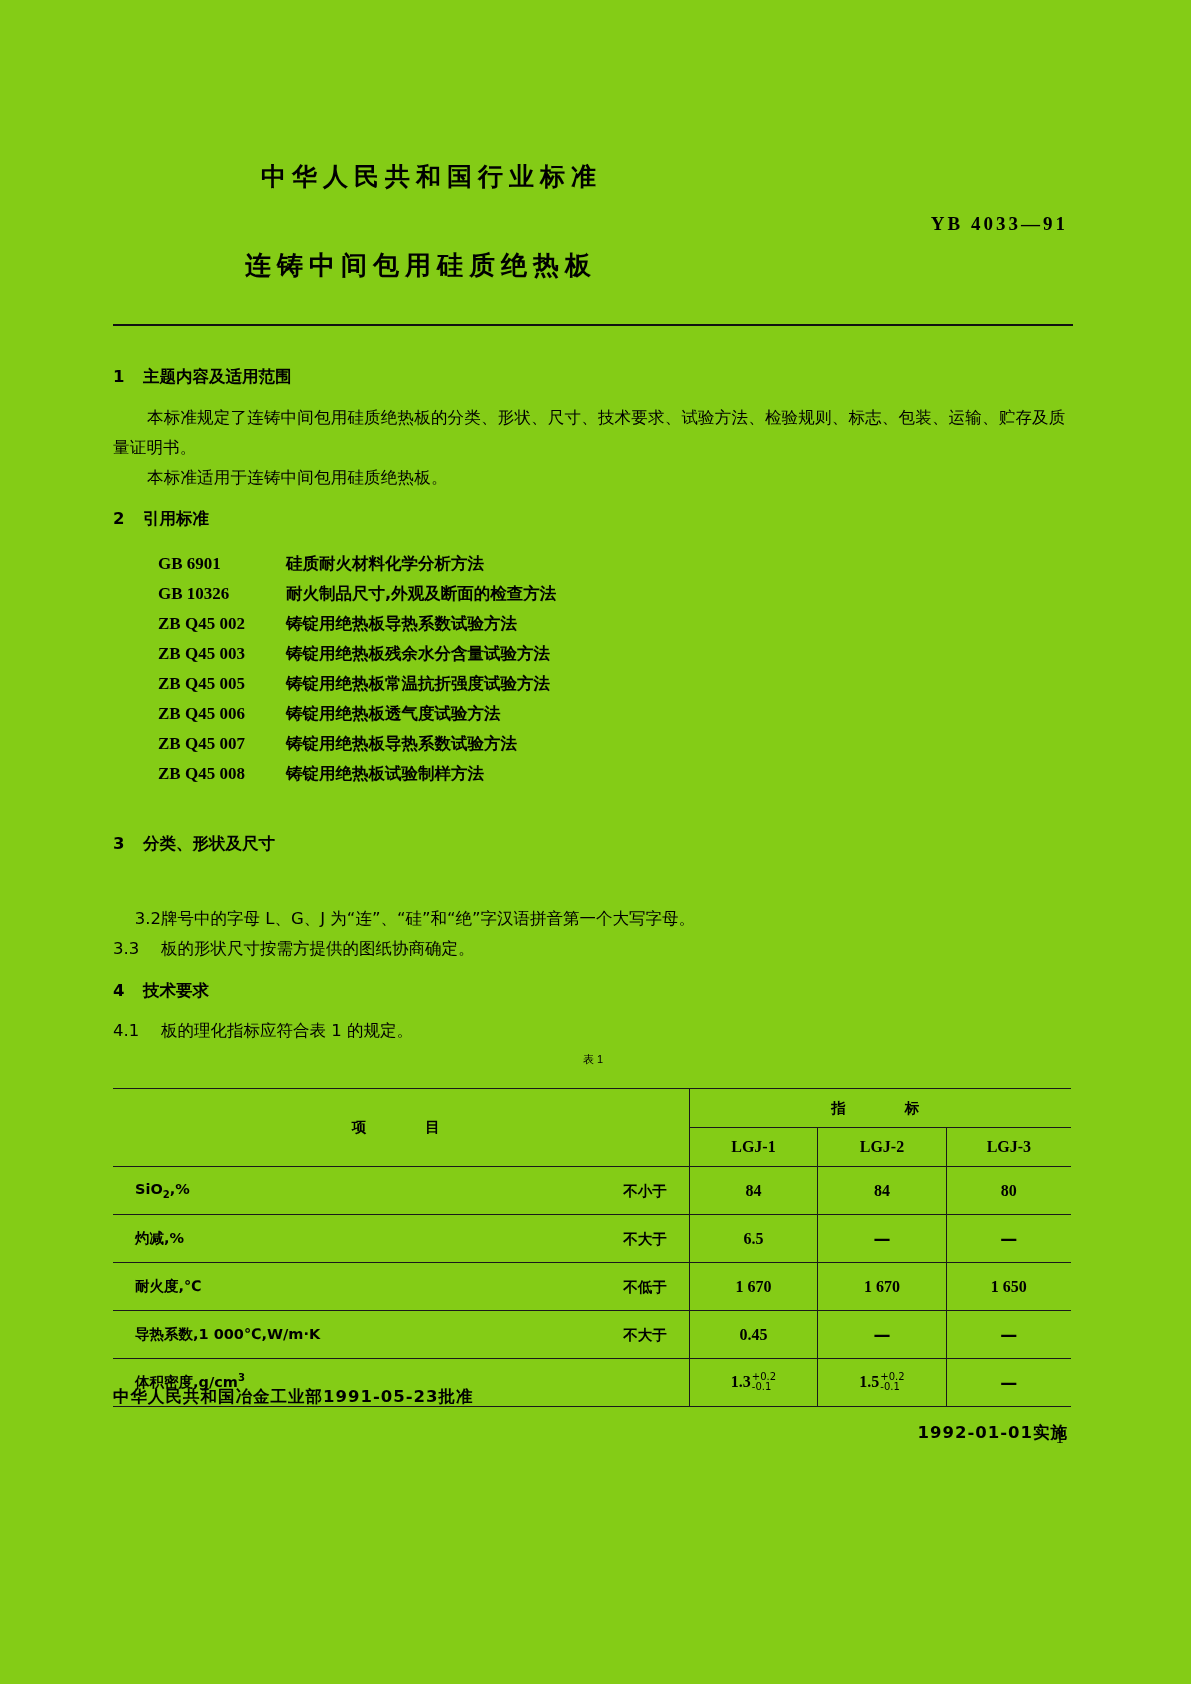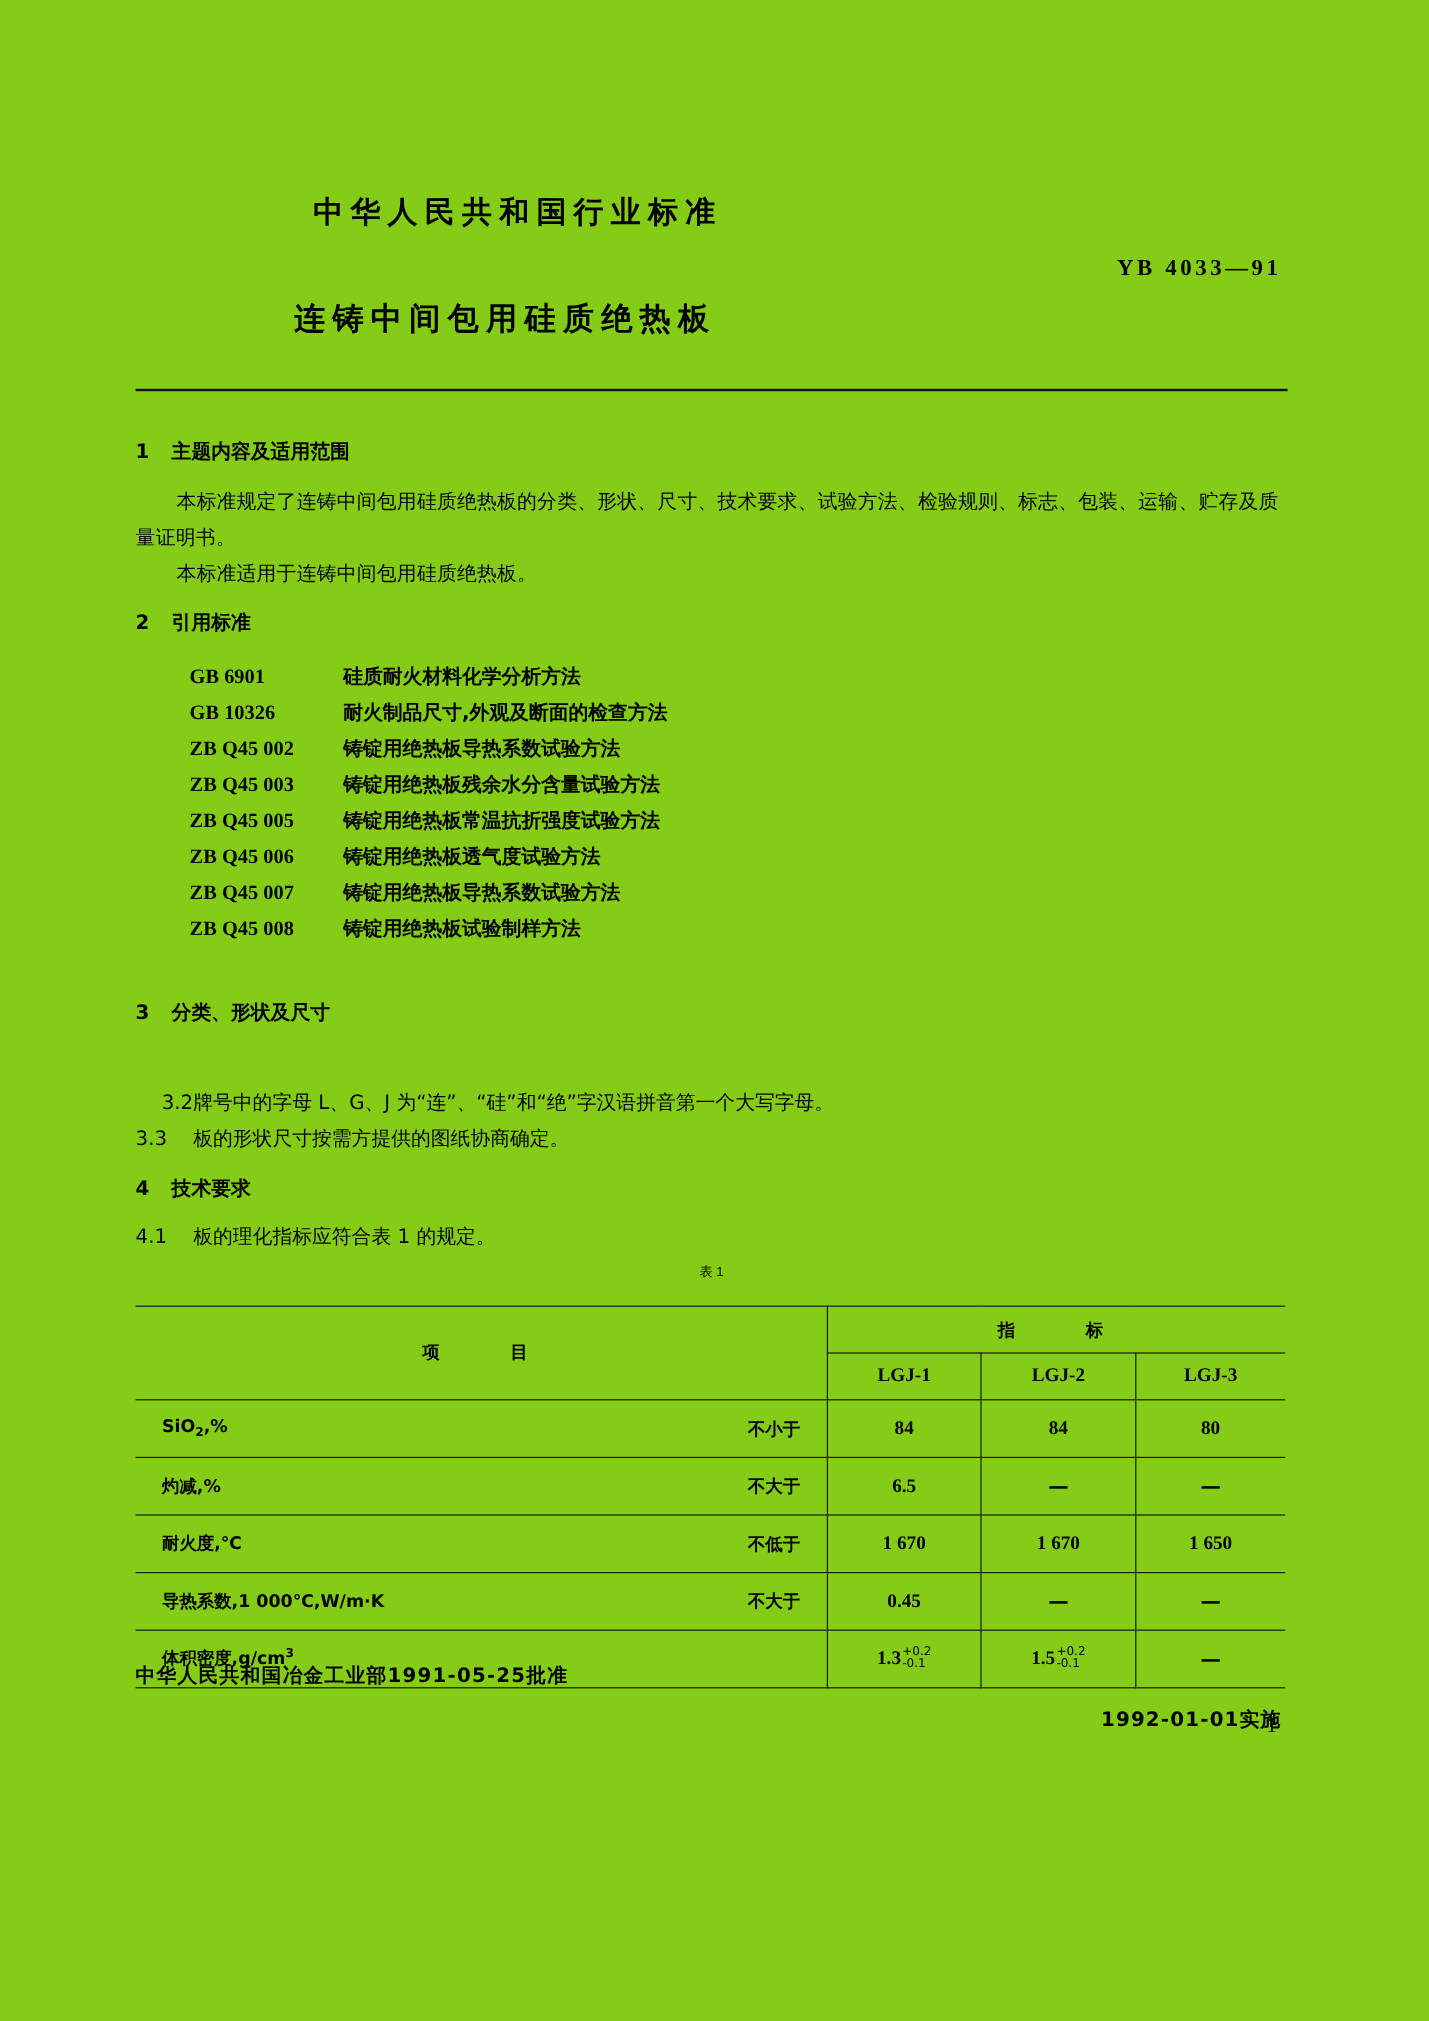--- a/index.html
+++ b/index.html
@@ -348,18 +348,18 @@
           <span class="val">1.3</span><span class="frac"><span>+0.2</span><br><span>-0.1</span></span>
         </td>
         <td>
           <span class="val">1.5</span><span class="frac"><span>+0.2</span><br><span>-0.1</span></span>
         </td>
         <td class="noright"><span class="dash">—</span></td>
       </tr>
     </tbody>
       </table>
 
-    <div class="ftr-left">中华人民共和国冶金工业部1991-05-25批准</div>
+    <div class="ftr-left">中华人民共和国冶金工业部1991-05-23批准</div>
     <div class="ftr-right">1992-01-01实施</div>
     <div class="ftr-pageno">1</div>
 
   </div>
 </div>
 
 </body></html>

